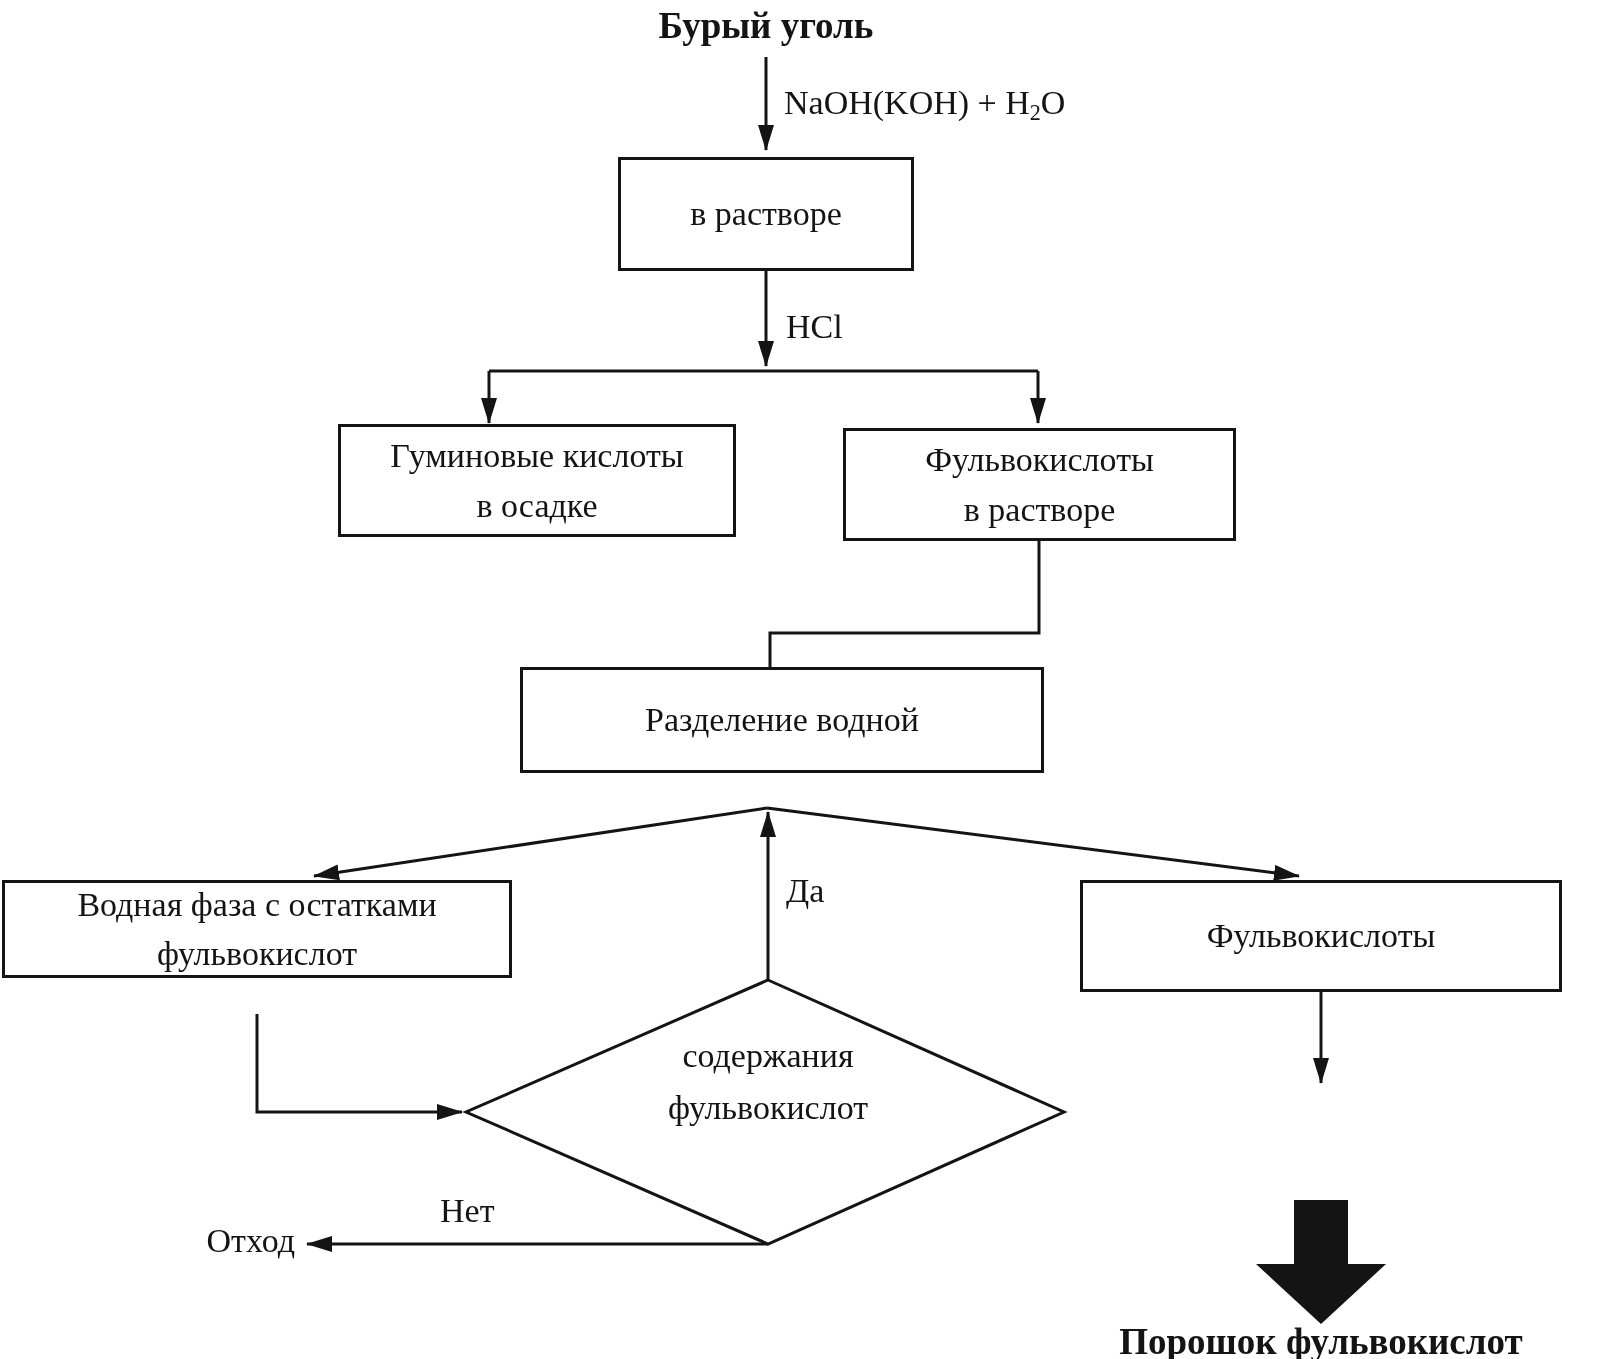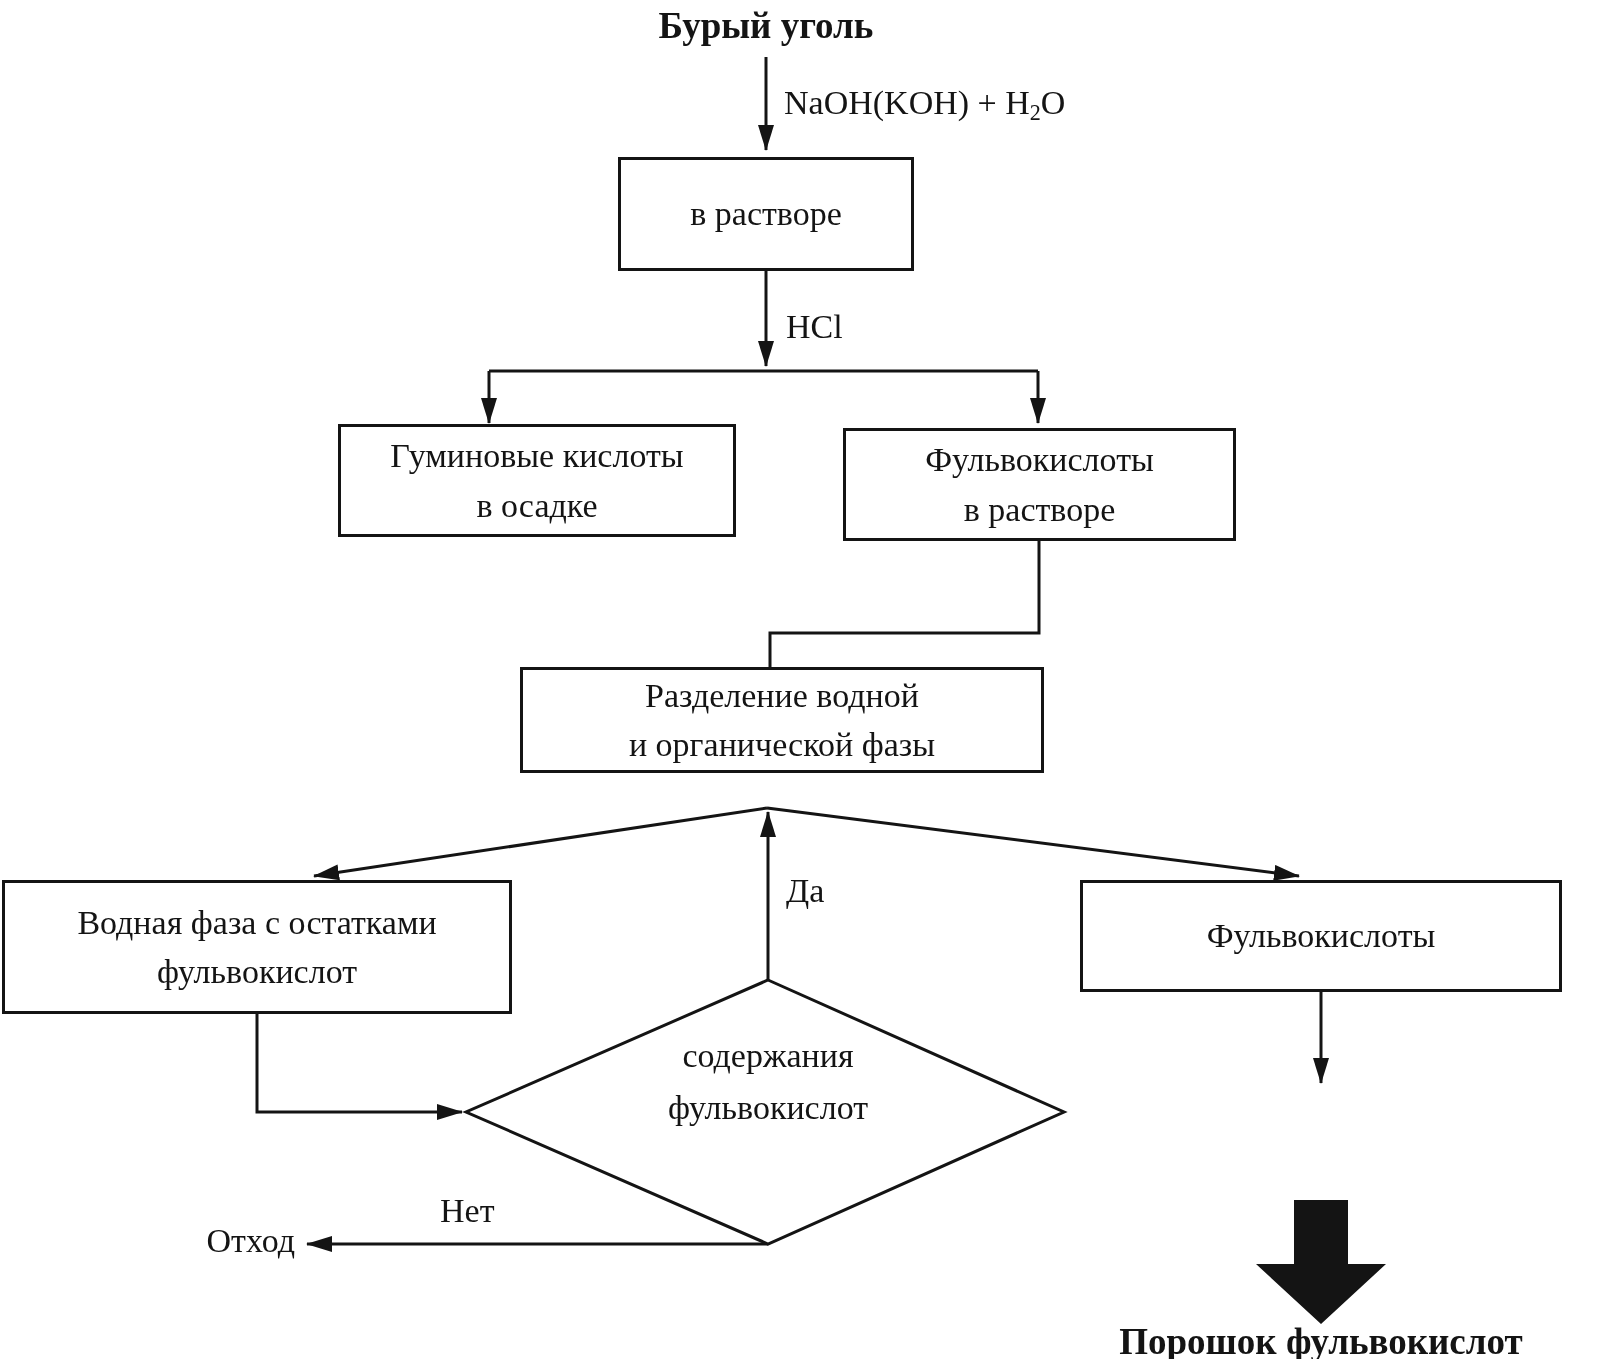--- a/index.html
+++ b/index.html
@@ -101,26 +101,25 @@
   </div>
 
   <div class="node" style="left:843px; top:428px; width:393px; height:113px;">
     <div>Фульвокислоты</div>
     <div>в растворе</div>
   </div>
 
 
   <div class="node" style="left:520px; top:667px; width:524px; height:106px;">
     <div>Разделение водной</div>
-    <div>и органической фазы</div>
   </div>
 
   <div class="freelabel" style="left:786px; top:872px;">Да</div>
 
-  <div class="node" style="left:2px; top:880px; width:510px; height:134px;">
+  <div class="node" style="left:2px; top:880px; width:510px; height:98px;">
     <div>Водная фаза с остатками</div>
     <div>фульвокислот</div>
   </div>
 
   <div class="node" style="left:1080px; top:880px; width:482px; height:112px;">
     <div>Фульвокислоты</div>
   </div>
 
   <div class="diamond-text">
     <div>содержания</div>

